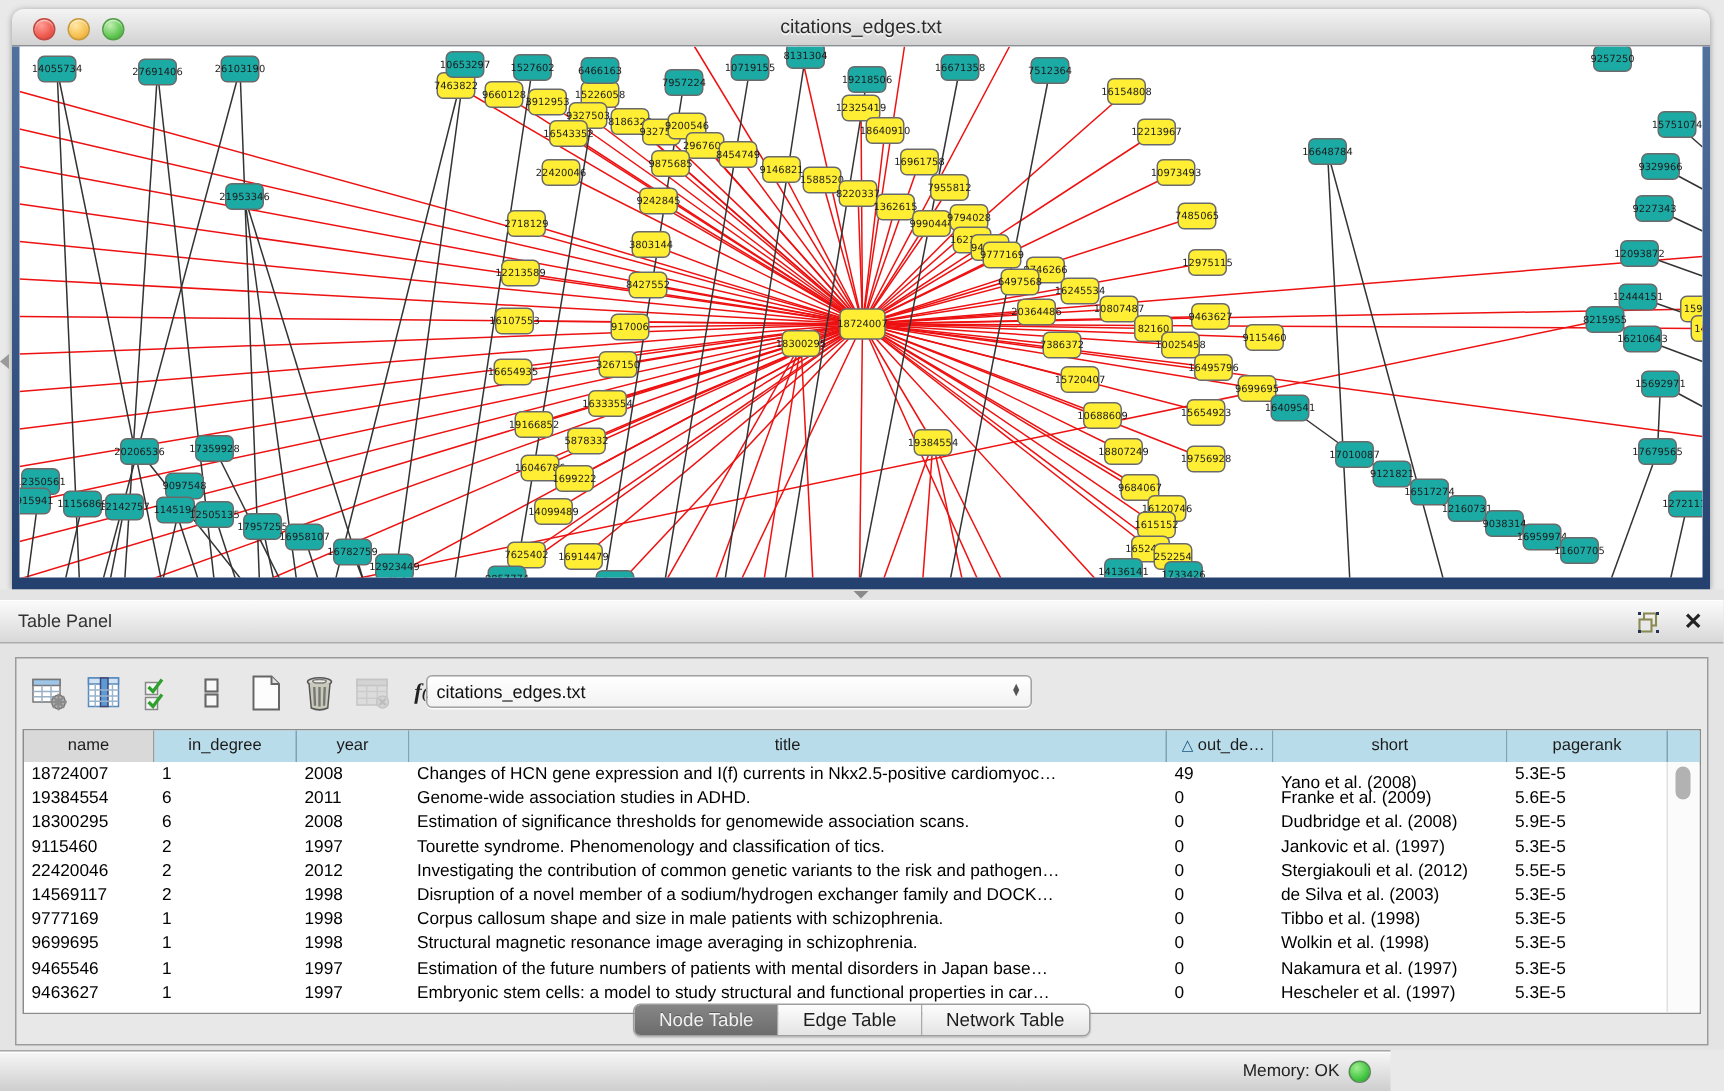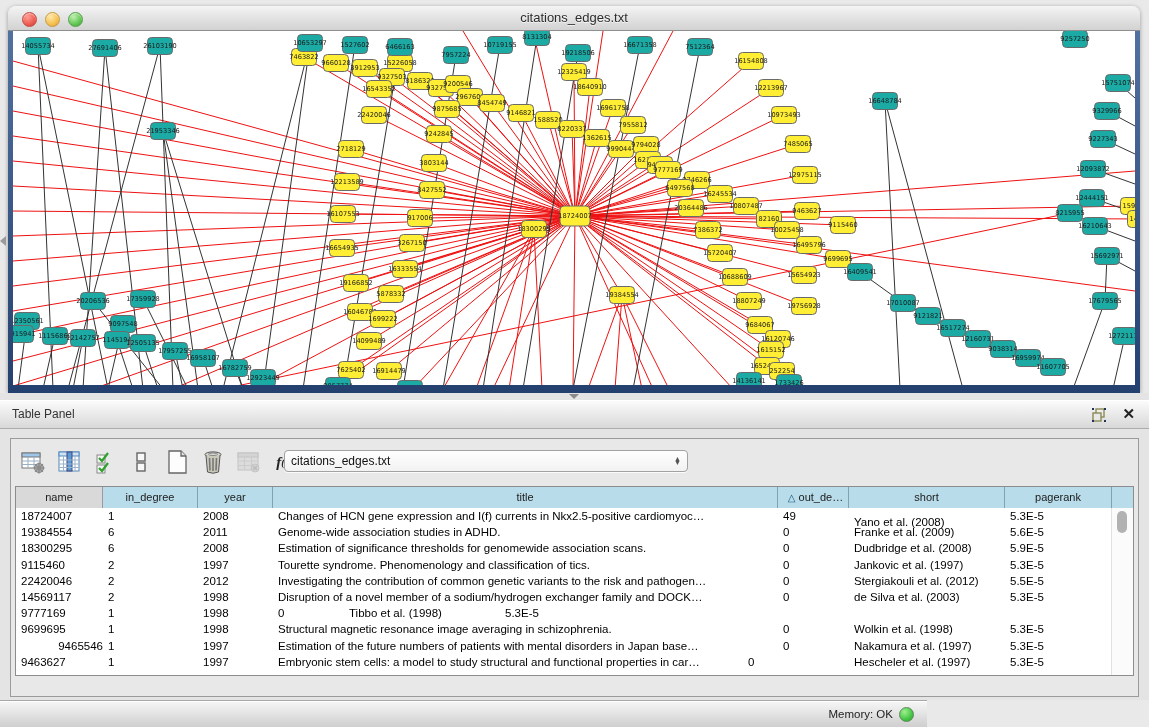--- a/index.html
+++ b/index.html
@@ -930,56 +930,64 @@
             <div class="gcell" style="flex: 0 0 75px;">1998</div>
             <div class="gcell" style="flex: 1 1 auto;">Disruption of a novel member of a sodium/hydrogen exchanger family and DOCK…</div>
             <div class="gcell" style="flex: 0 0 71px;">0</div>
             <div class="gcell" style="flex: 0 0 156px;">de Silva et al. (2003)</div>
             <div class="gcell" style="flex: 0 0 107px;">5.3E-5</div>
           </div>
           <div class="grow">
             <div class="gcell" style="flex: 0 0 87px;">9777169</div>
             <div class="gcell" style="flex: 0 0 95px;">1</div>
             <div class="gcell" style="flex: 0 0 75px;">1998</div>
+            <div class="gcell" style="flex: 1 1 auto;">Corpus callosum shape and size in male patients with schizophrenia.</div>
             <div class="gcell" style="flex: 0 0 71px;">0</div>
             <div class="gcell" style="flex: 0 0 156px;">Tibbo et al. (1998)</div>
             <div class="gcell" style="flex: 0 0 107px;">5.3E-5</div>
           </div>
           <div class="grow">
             <div class="gcell" style="flex: 0 0 87px;">9699695</div>
             <div class="gcell" style="flex: 0 0 95px;">1</div>
             <div class="gcell" style="flex: 0 0 75px;">1998</div>
             <div class="gcell" style="flex: 1 1 auto;">Structural magnetic resonance image averaging in schizophrenia.</div>
             <div class="gcell" style="flex: 0 0 71px;">0</div>
             <div class="gcell" style="flex: 0 0 156px;">Wolkin et al. (1998)</div>
             <div class="gcell" style="flex: 0 0 107px;">5.3E-5</div>
           </div>
           <div class="grow">
-            <div class="gcell" style="flex: 0 0 87px; text-align: right;">9465546</div>
+            <div class="gcell" style="flex: 0 0 87px;">9465546</div>
             <div class="gcell" style="flex: 0 0 95px;">1</div>
             <div class="gcell" style="flex: 0 0 75px;">1997</div>
             <div class="gcell" style="flex: 1 1 auto;">Estimation of the future numbers of patients with mental disorders in Japan base…</div>
             <div class="gcell" style="flex: 0 0 71px;">0</div>
             <div class="gcell" style="flex: 0 0 156px;">Nakamura et al. (1997)</div>
             <div class="gcell" style="flex: 0 0 107px;">5.3E-5</div>
           </div>
           <div class="grow">
             <div class="gcell" style="flex: 0 0 87px;">9463627</div>
             <div class="gcell" style="flex: 0 0 95px;">1</div>
             <div class="gcell" style="flex: 0 0 75px;">1997</div>
             <div class="gcell" style="flex: 1 1 auto;">Embryonic stem cells: a model to study structural and functional properties in car…</div>
             <div class="gcell" style="flex: 0 0 71px;">0</div>
-            <div class="gcell" style="flex: 0 0 156px; margin-left: 35px;">Hescheler et al. (1997)</div>
+            <div class="gcell" style="flex: 0 0 156px;">Hescheler et al. (1997)</div>
             <div class="gcell" style="flex: 0 0 107px;">5.3E-5</div>
           </div>
         </div>
       <div class="vscroll">
         <div class="vthumb"></div>
       </div>
     </div>
 
+    <div class="tabbar">
+      <div class="seg" id="seg-tabs">
+          <div class="tab active">Node Table</div>
+          <div class="tab">Edge Table</div>
+          <div class="tab">Network Table</div>
+        </div>
+    </div>
   </div>
 </div>
 
 <div id="status-bar">
   <div class="mem">Memory: OK</div>
   <div class="mem-dot"></div>
 </div>
 
 </body></html>

